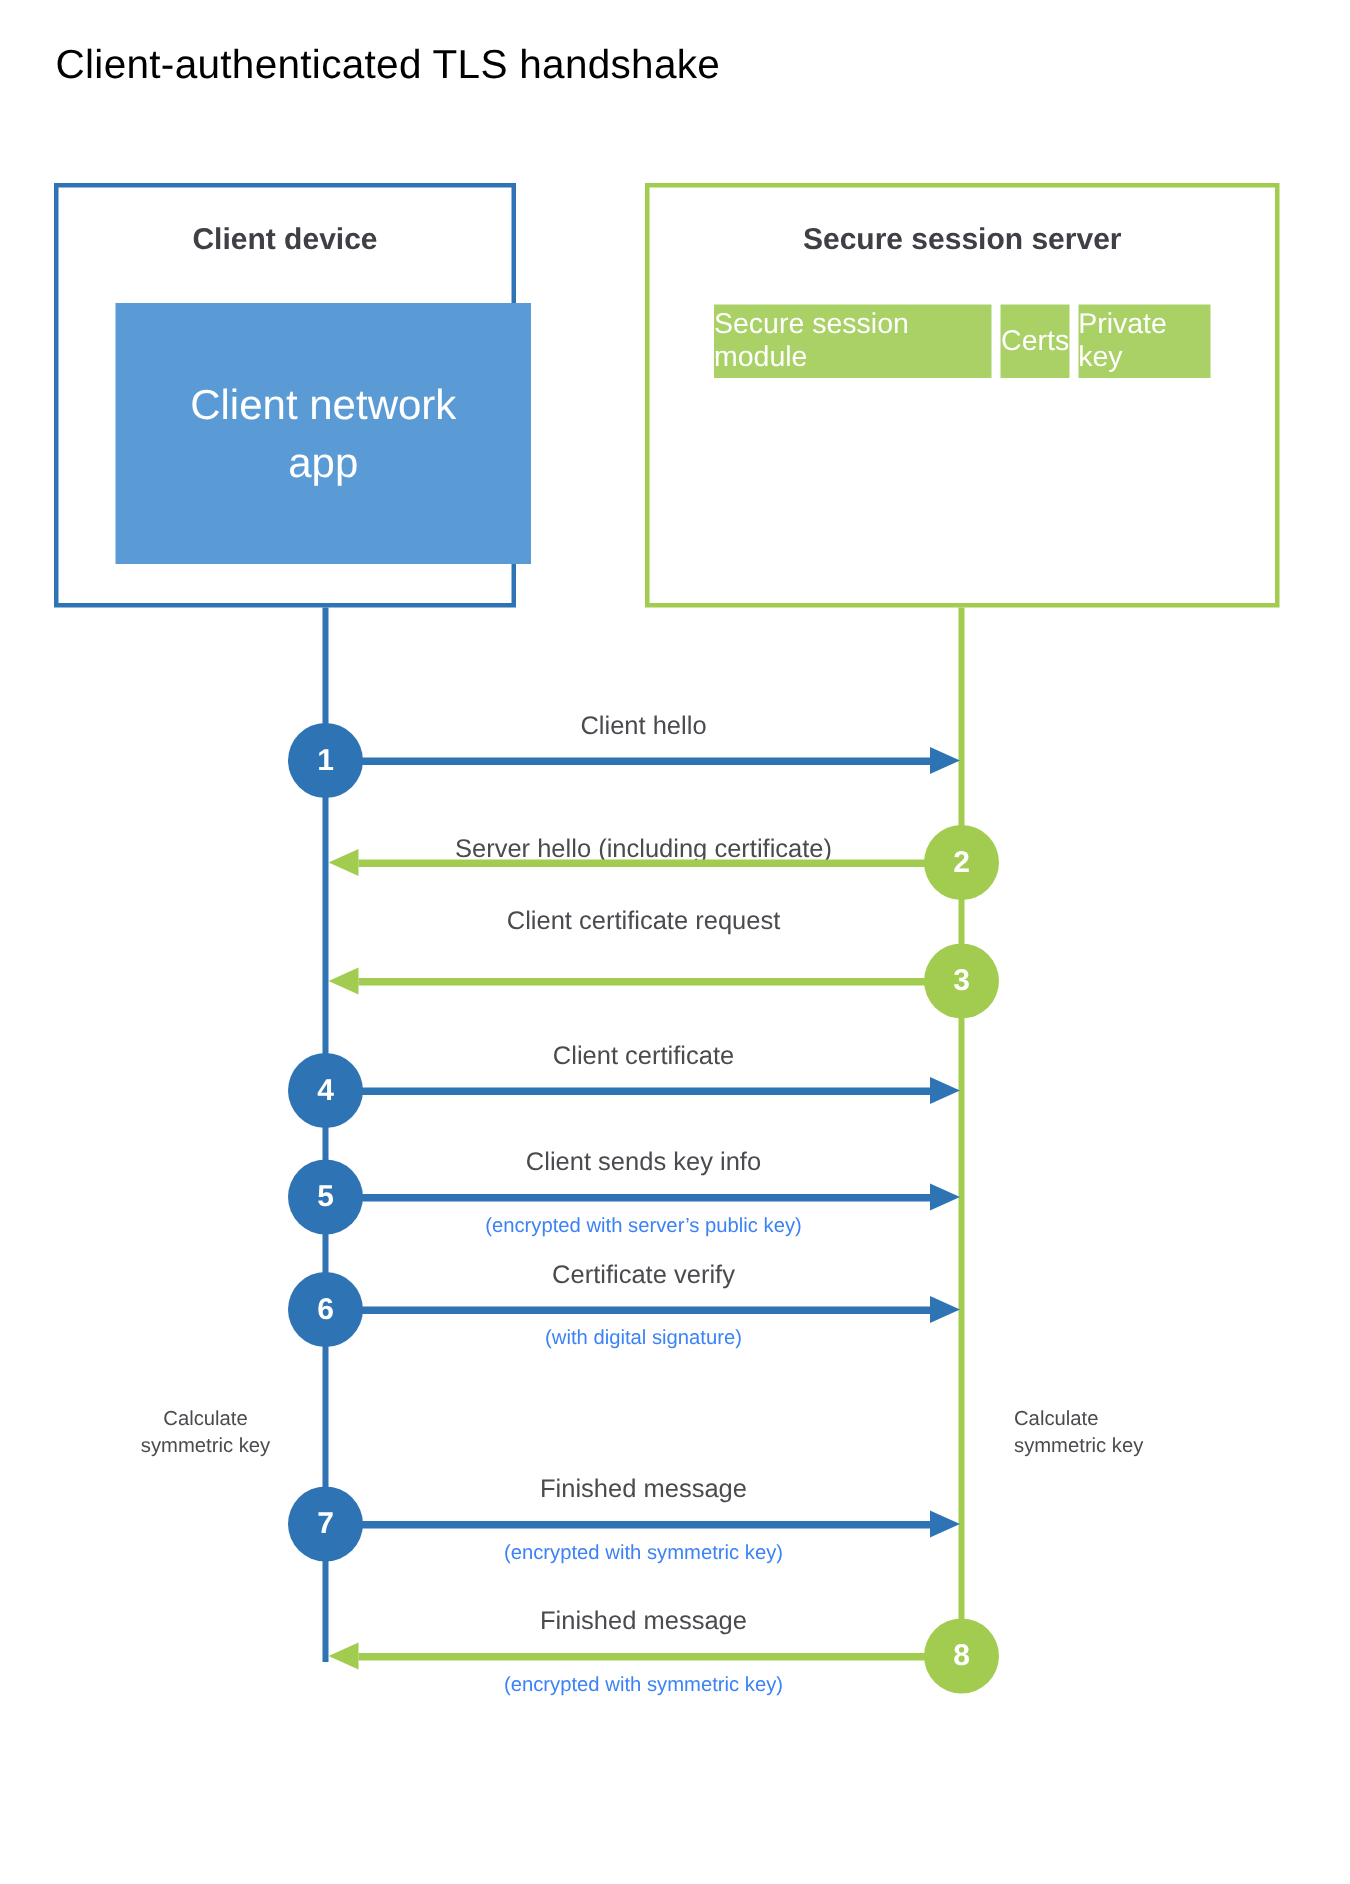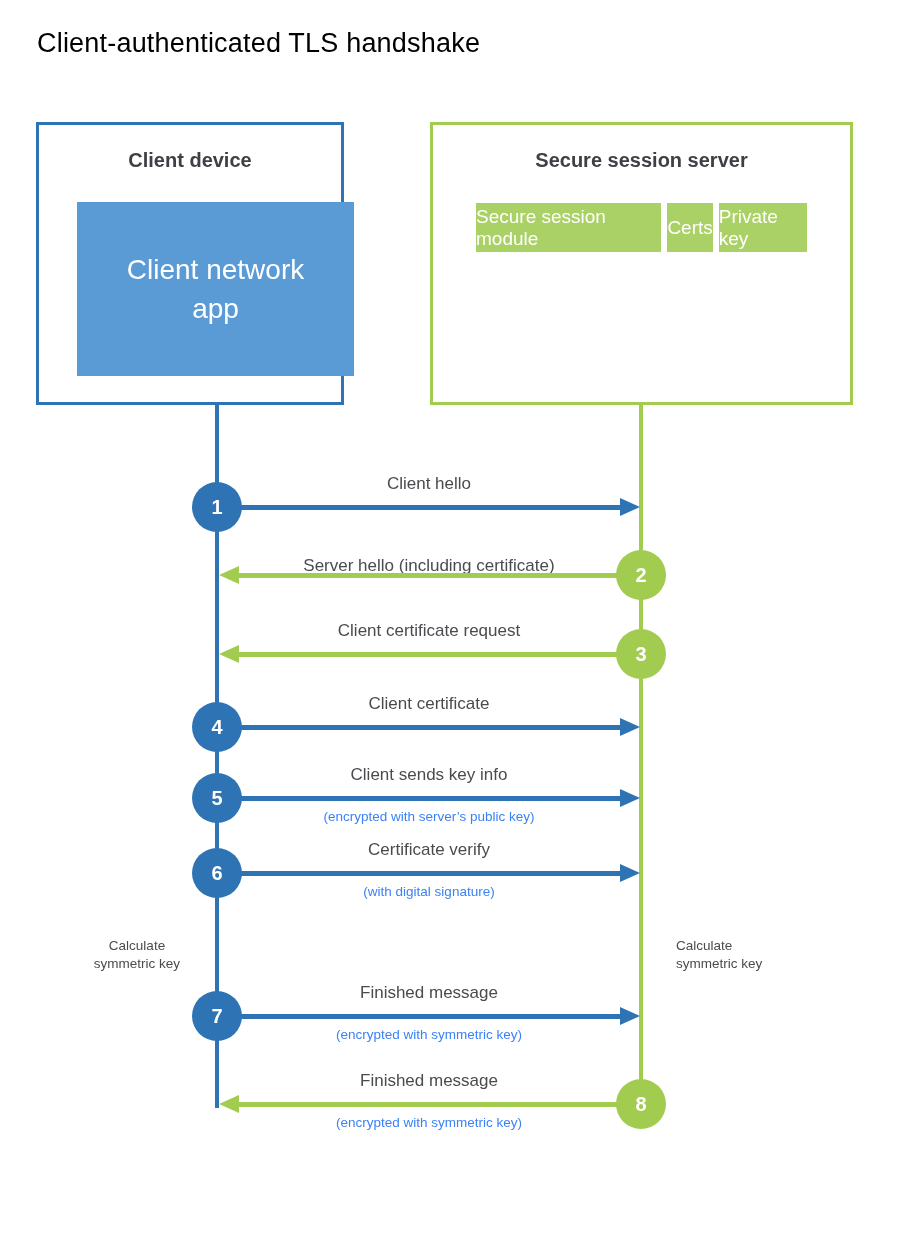--- a/index.html
+++ b/index.html
@@ -94,21 +94,21 @@
       <div>
     <div class="msg-label" style="top: 544px; margin-top: 12px;">Server hello (including certificate)</div>
     <div class="msg-line" style="top: 573px; background: rgb(162, 204, 79); left: 239px; width: 402px;"></div>
     <div class="msg-head" style="top: 566px; border-top: 9px solid transparent; border-bottom: 9px solid transparent; left: 219px; border-right: 20px solid rgb(162, 204, 79);"></div>
 
     <div class="msg-circle" style="left: 616px; top: 550px; background: rgb(162, 204, 79);">
       <span>2</span>
     </div>
   </div>
       <div>
-    <div class="msg-label" style="top: 621px;">Client certificate request</div>
+    <div class="msg-label" style="top: 604px;">Client certificate request</div>
     <div class="msg-line" style="top: 652px; background: rgb(162, 204, 79); left: 239px; width: 402px;"></div>
     <div class="msg-head" style="top: 645px; border-top: 9px solid transparent; border-bottom: 9px solid transparent; left: 219px; border-right: 20px solid rgb(162, 204, 79);"></div>
 
     <div class="msg-circle" style="left: 616px; top: 629px; background: rgb(162, 204, 79);">
       <span>3</span>
     </div>
   </div>
       <div>
     <div class="msg-label" style="top: 694px;">Client certificate</div>
     <div class="msg-line" style="top: 725px; background: rgb(46, 116, 181); left: 217px; width: 408px;"></div>

